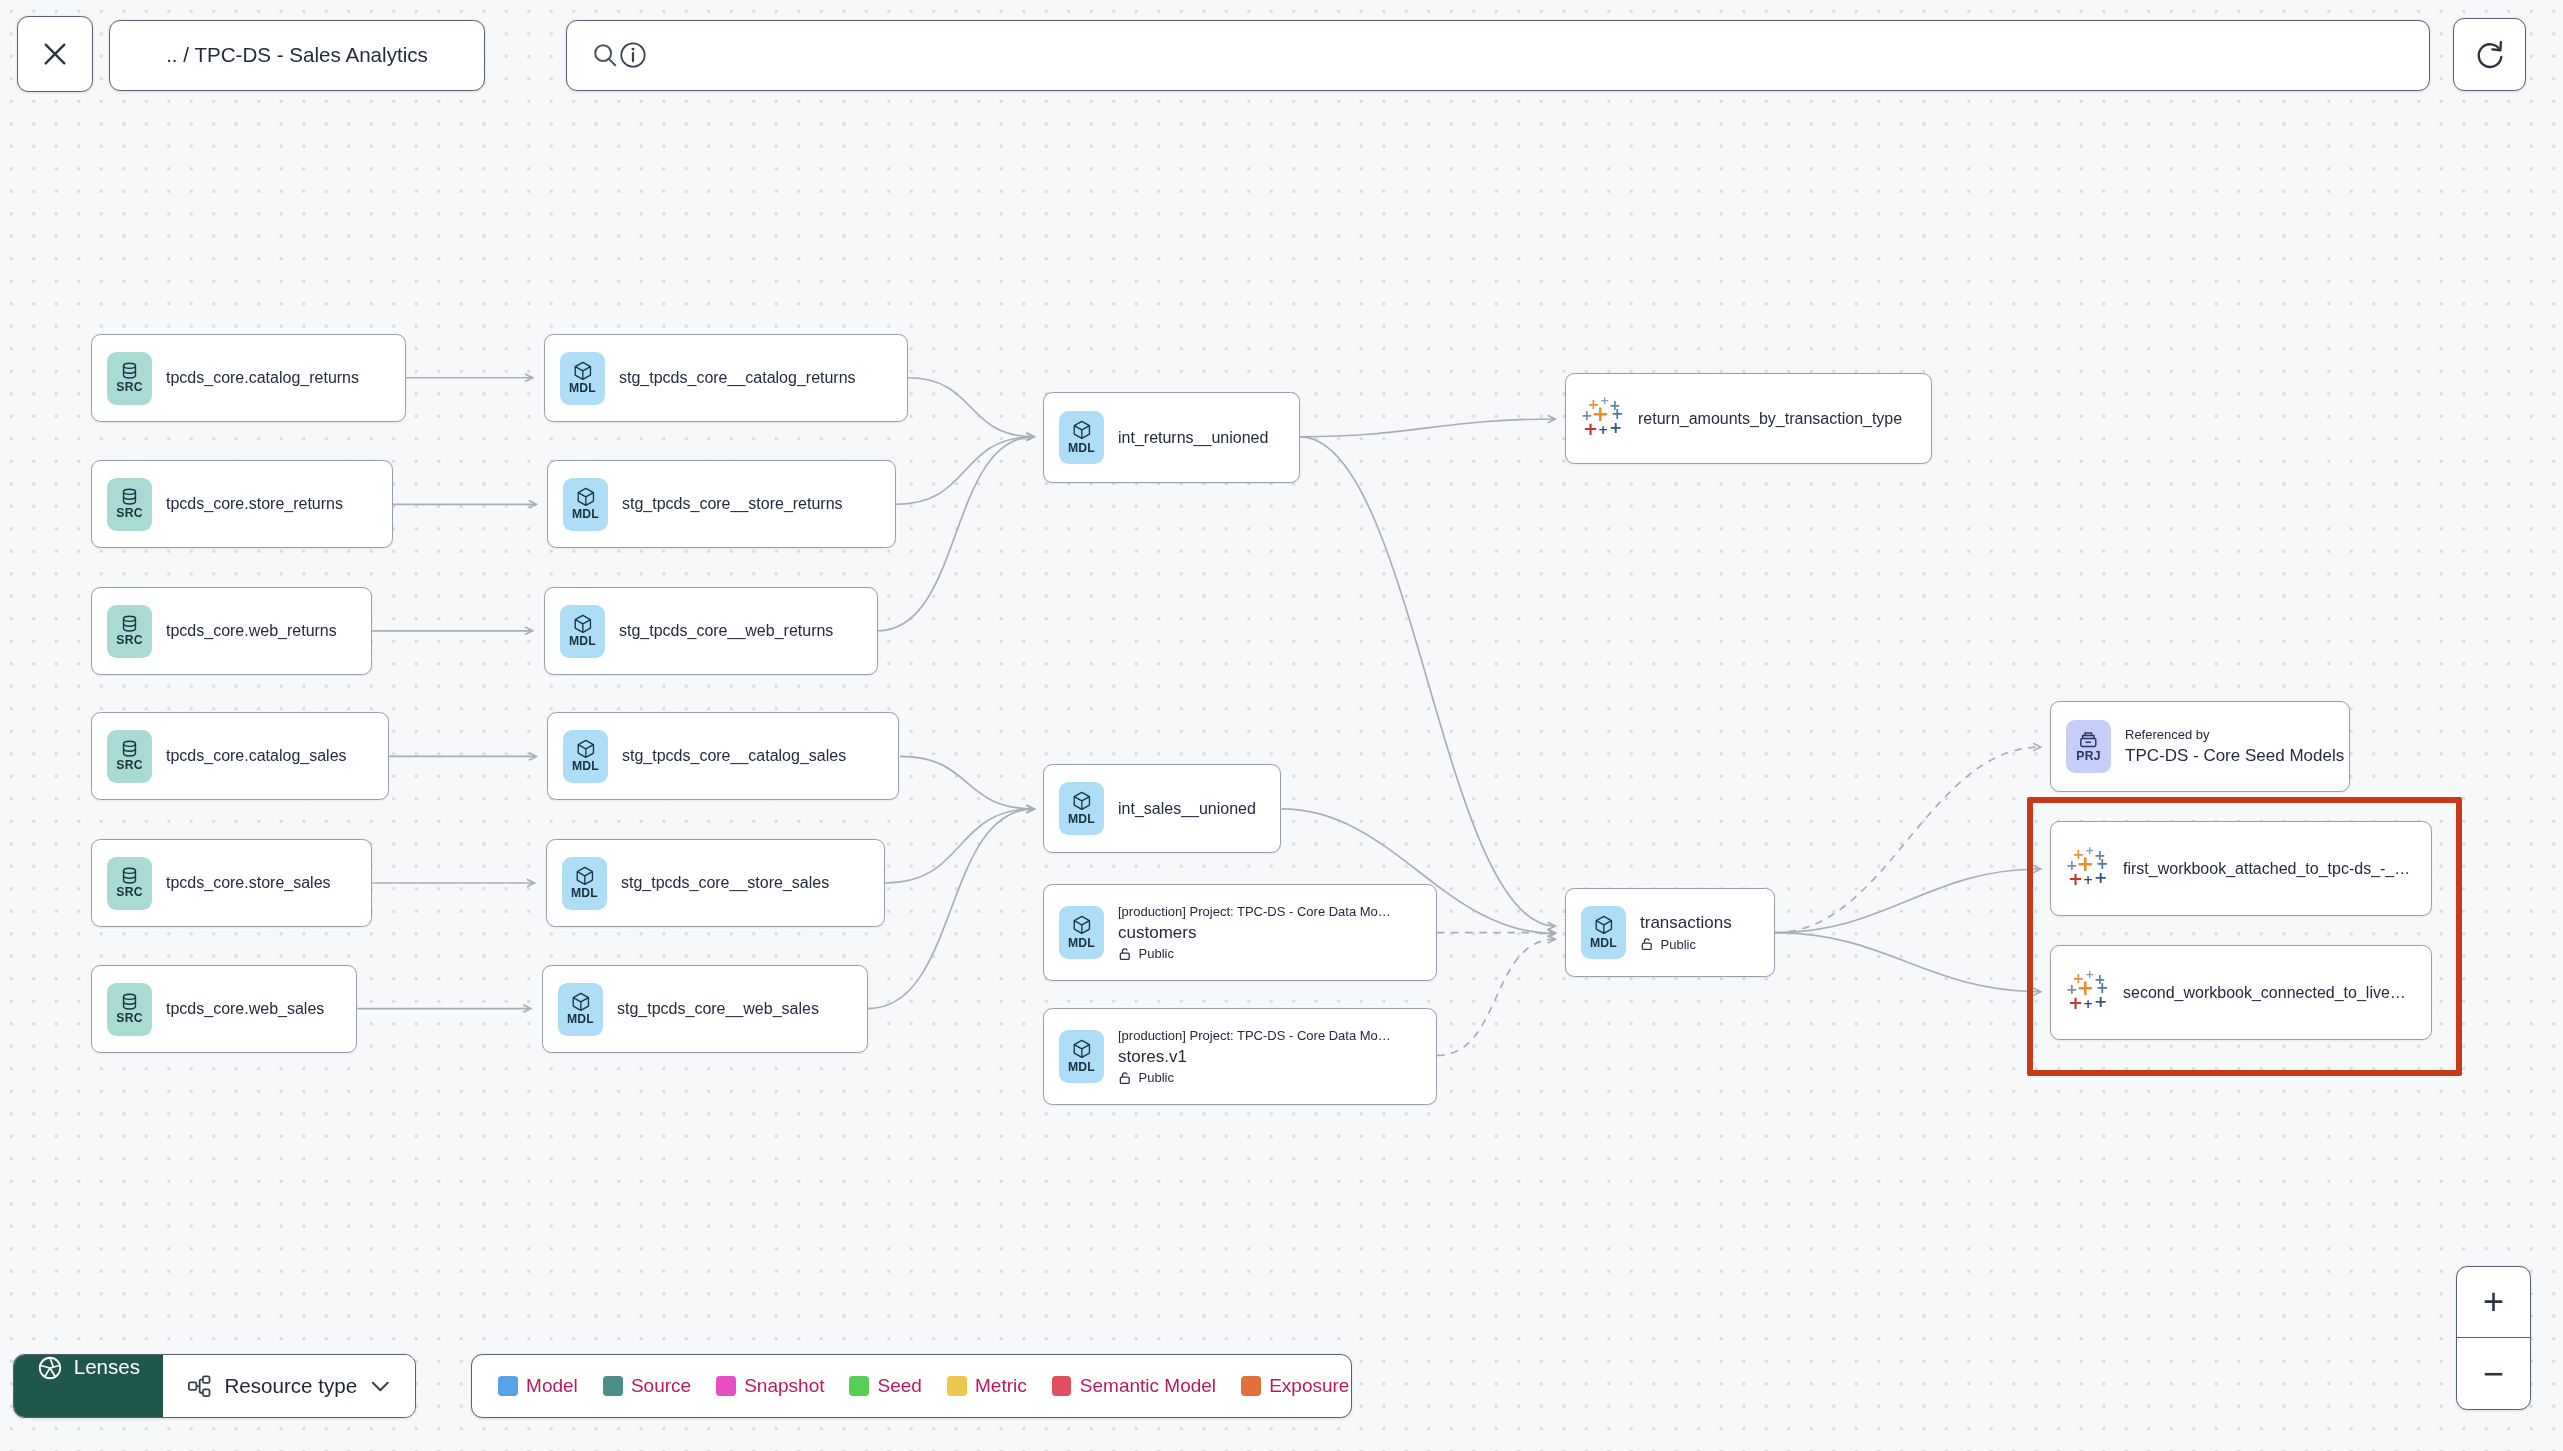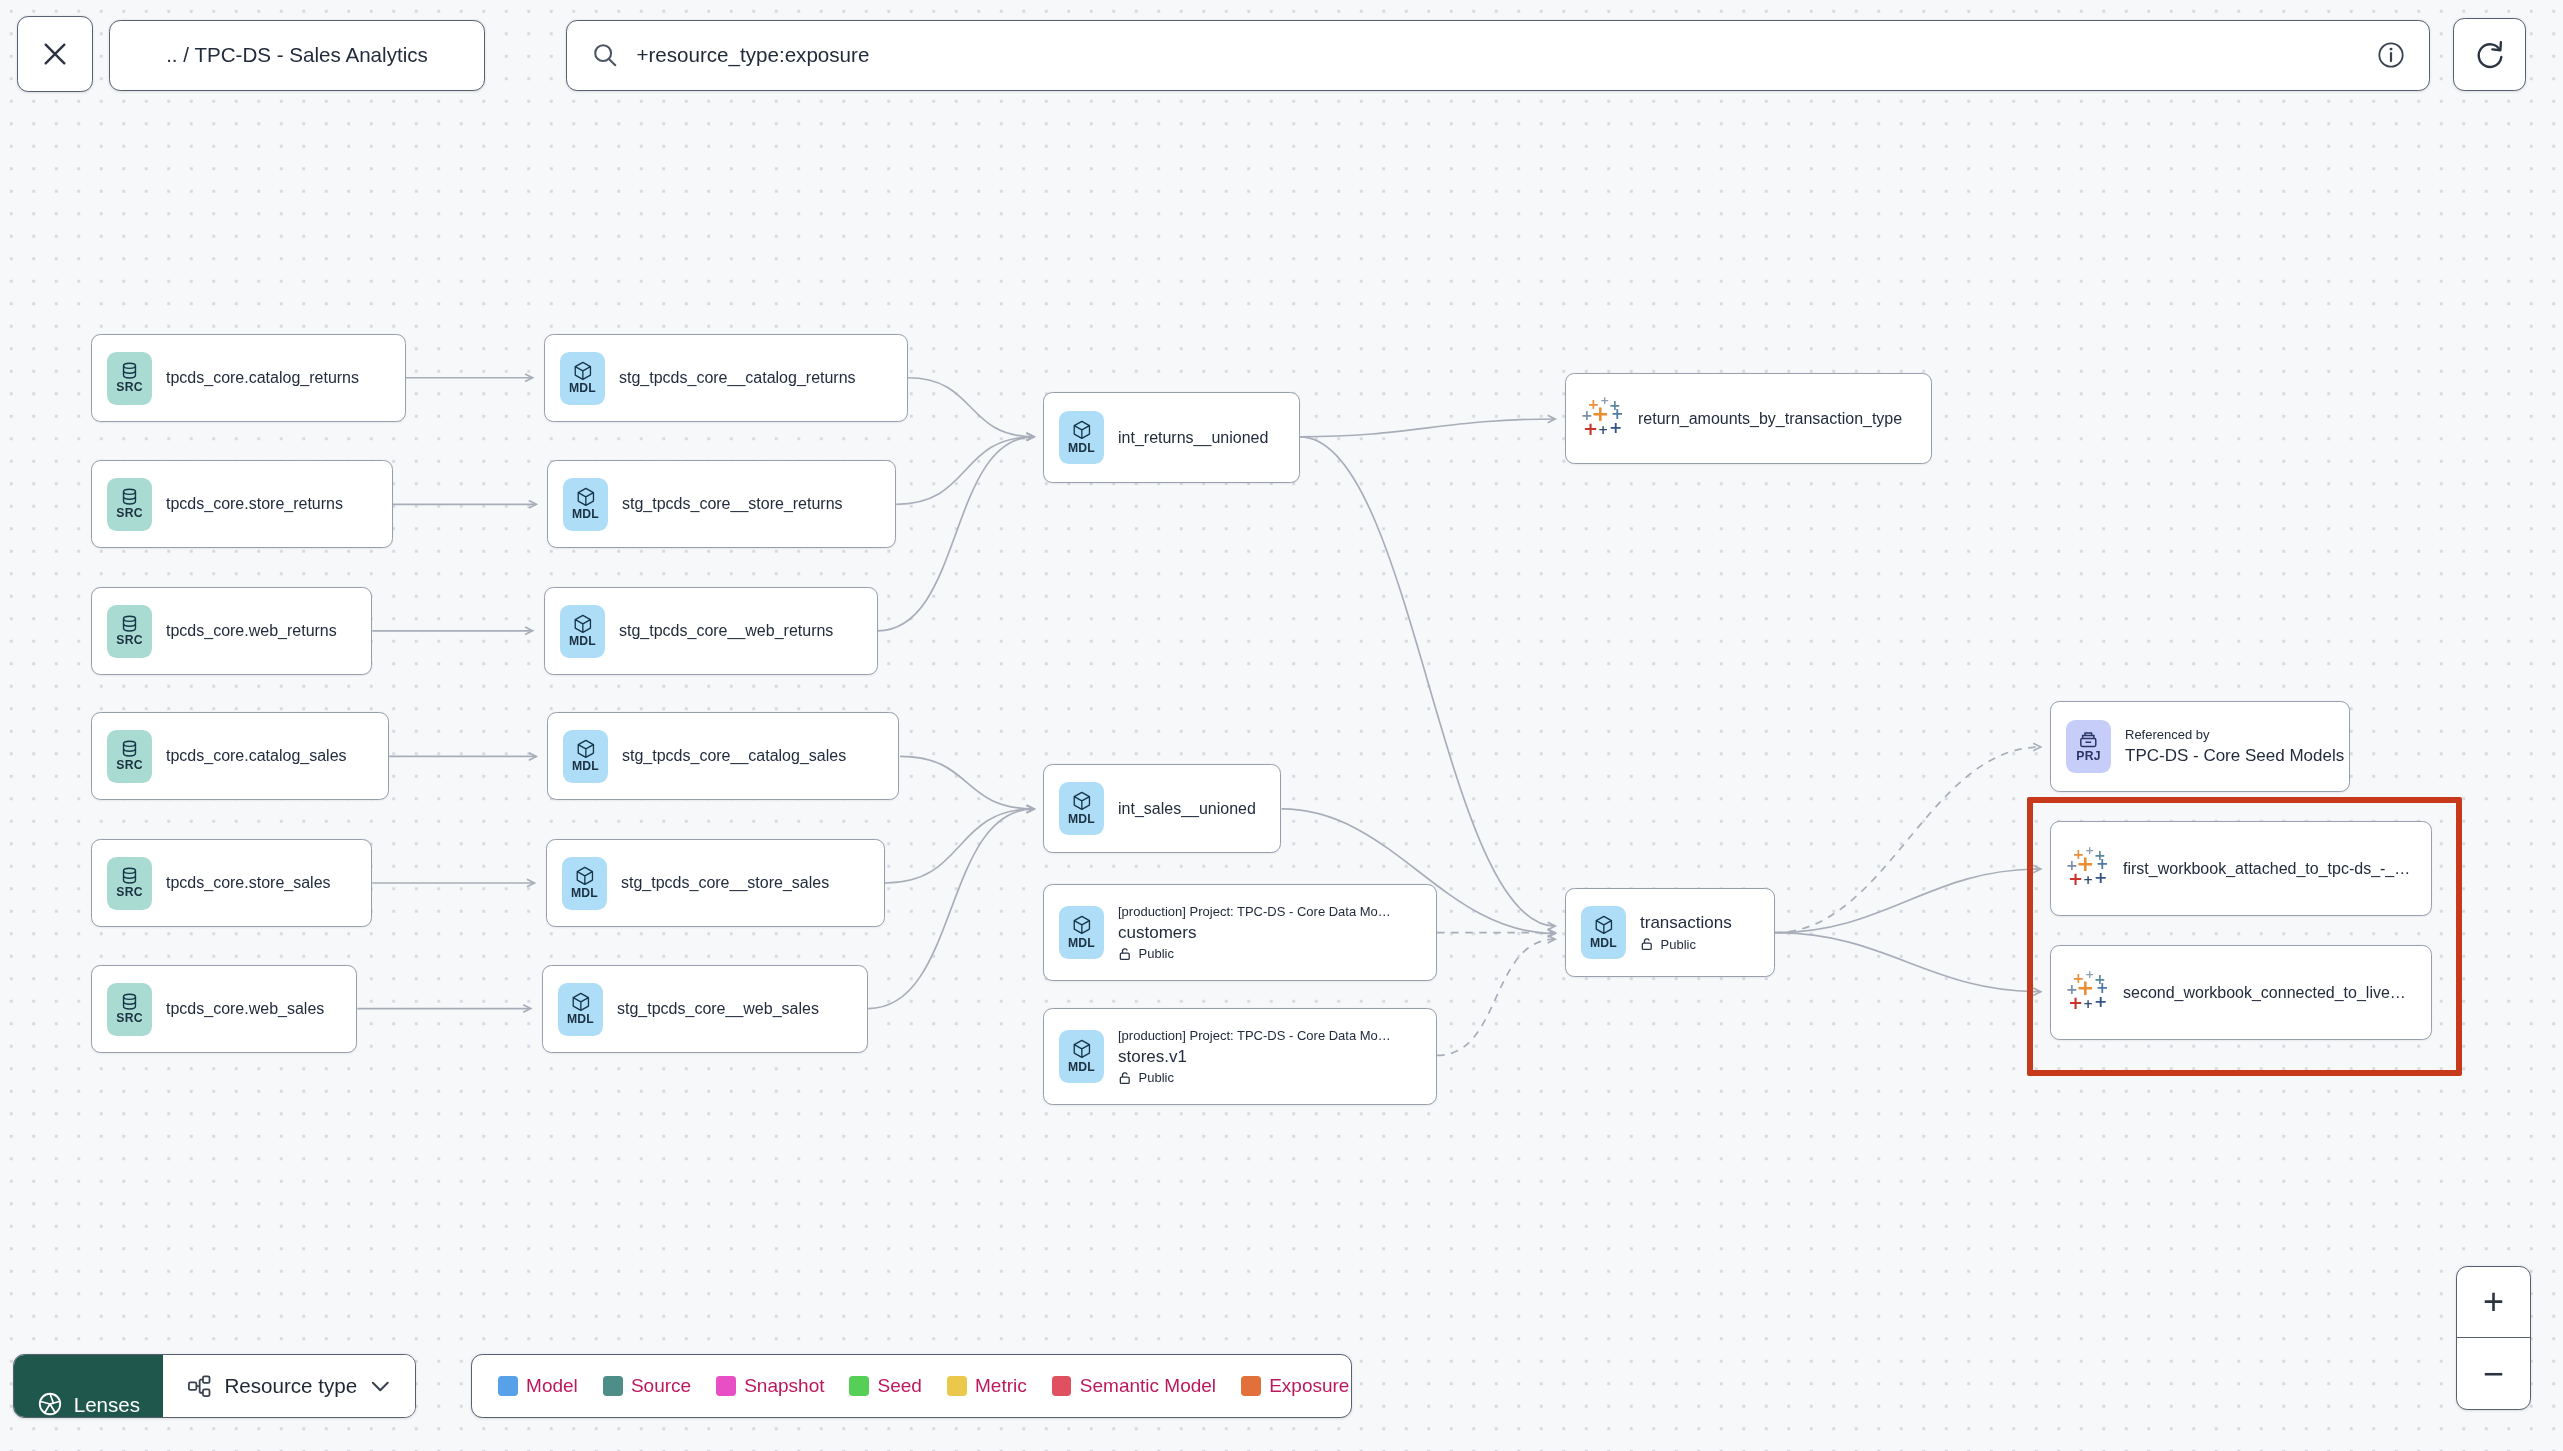--- a/index.html
+++ b/index.html
@@ -50,21 +50,21 @@
   .tableau span { position:absolute; font-weight:700; line-height:1; font-family:"DejaVu Sans",sans-serif; }
 
   #highlight-rect { position:absolute; border:6.6px solid #c6391b; border-radius:1.9px; }
 
   #edges { position:absolute; left:0; top:0; pointer-events:none; }
 
   
   #lens-control { position:absolute; left:13px; top:1354px; height:64px; display:flex;
     border:1.9px solid #57606f; border-radius:11.2px; overflow:hidden;
     box-shadow:0 0.9px 2.8px rgba(16,24,40,.12); }
-  #lenses-btn { background:#20574c; color:#fff; display:flex; align-items:flex-end; gap:11.2px;
+  #lenses-btn { background:#20574c; color:#fff; display:flex; align-items:flex-start; gap:11.2px;
     padding:0 22.5px; font-size:20.6px; cursor:pointer; }
   #resource-type-btn { background:#fff; display:flex; align-items:center; gap:13px;
     padding:0 24.4px; font-size:20.6px; cursor:pointer; color:#1f2733; }
   #legend { position:absolute; left:471px; top:1354px; width:881px; height:64px;
     background:#fff; border:1.9px solid #57606f; border-radius:11.2px;
     display:flex; align-items:center; padding:0 26px; gap:25px;
     box-shadow:0 0.9px 2.8px rgba(16,24,40,.12); }
   .legend-item { display:flex; align-items:center; gap:8.4px; font-size:19px; color:#be185d; white-space:nowrap; }
   .legend-swatch { width:19.7px; height:19.7px; border-radius:3.7px; flex:none; }
 
@@ -364,21 +364,20 @@
 
 <div id="breadcrumb" class="chrome">
   <span>.. / TPC-DS - Sales Analytics</span>
 </div>
 
 <div id="searchbar" class="chrome">
   <svg class="icon" width="28" height="28" viewBox="0 0 30 30">
     <circle cx="13" cy="13" r="8.5" fill="none" stroke="#4b5563" stroke-width="2.2"></circle>
     <path d="M19.5 19.5 L26 26" stroke="#4b5563" stroke-width="2.2" stroke-linecap="round"></path>
   </svg>
-  <input type="text" value="+resource_type:exposure" style="">
   <svg class="icon" width="28" height="28" viewBox="0 0 30 30" style="cursor:pointer;">
     <circle cx="15" cy="15" r="12.5" fill="none" stroke="#39414f" stroke-width="1.9"></circle>
     <path d="M15 13 V21.5" stroke="#39414f" stroke-width="2.4" stroke-linecap="round"></path>
     <circle cx="15" cy="8.7" r="1.6" fill="#39414f"></circle>
   </svg>
 </div>
 
 <div id="refresh-btn" class="chrome btn">
   <svg class="icon" width="34" height="34" viewBox="0 0 36 36">
     <path d="M28.6 12.8 A12 12 0 1 0 30 20" fill="none" stroke="#2c3442" stroke-width="2.5" stroke-linecap="round"></path>

